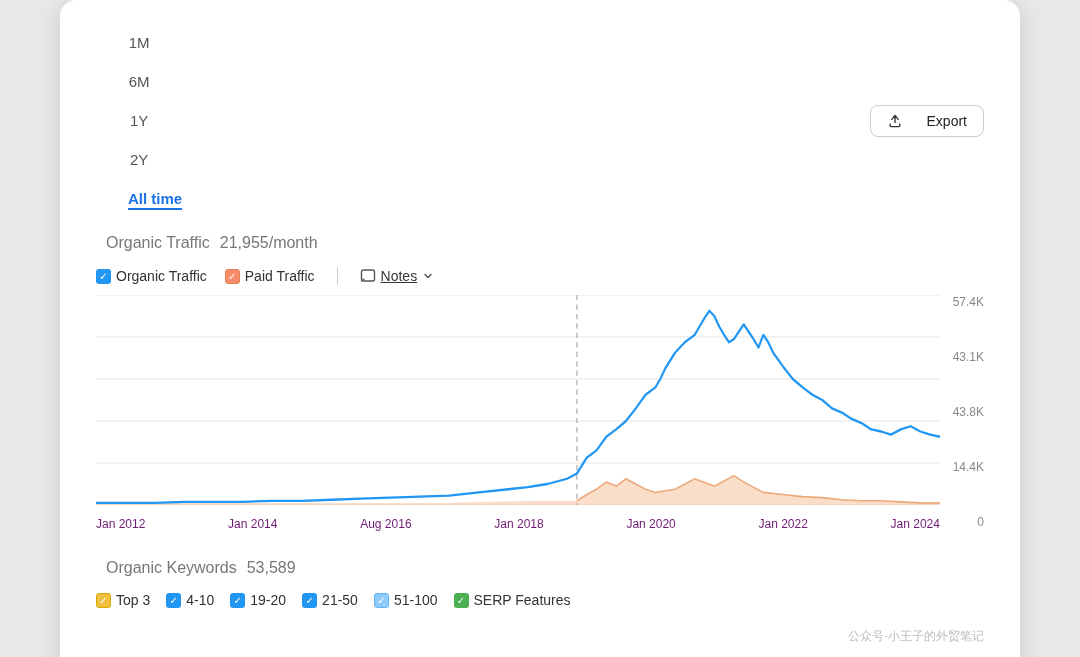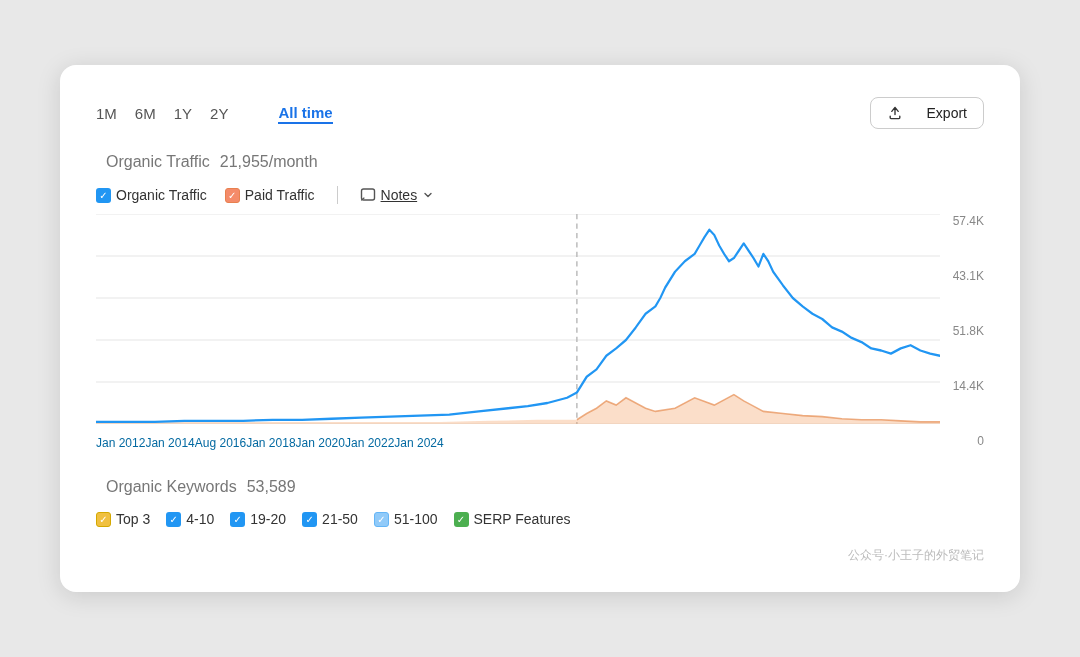--- a/index.html
+++ b/index.html
@@ -21,20 +21,21 @@
     .top-bar {
       display: flex;
       align-items: center;
       justify-content: space-between;
       margin-bottom: 22px;
     }
     .time-filters {
       display: flex;
       gap: 18px;
       align-items: center;
+      flex-direction: column;
     }
     .time-btn {
       font-size: 15px;
       color: #555;
       background: none;
       border: none;
       cursor: pointer;
       padding: 2px 0;
       font-family: inherit;
     }
@@ -123,24 +124,24 @@
       width: 100%;
       height: 210px;
       margin-bottom: 8px;
     }
     .chart-svg {
       width: 100%;
       height: 100%;
     }
     .x-labels {
       display: flex;
-      justify-content: flex-start;
+      justify-content: space-between;
       padding: 4px 0 0 0;
       font-size: 12px;
-      color: #0369a1;
+      color: #701a75;
       margin-bottom: 26px;
     }
 
     .section2 { }
     .legend2 {
       display: flex;
       align-items: center;
       gap: 16px;
       margin-top: 12px;
       flex-wrap: wrap;
@@ -228,21 +229,21 @@
         <span>Jan 2018</span>
         <span>Jan 2020</span>
         <span>Jan 2022</span>
         <span>Jan 2024</span>
       </div>
     </div>
 
     <div style="display:flex; flex-direction:column; justify-content:space-between; padding: 0 0 28px 8px; font-size:12px; color:#888; text-align:right; min-width:44px;">
       <span>57.4K</span>
       <span>43.1K</span>
-      <span>51.8K</span>
+      <span>43.8K</span>
       <span>14.4K</span>
       <span>0</span>
     </div>
   </div>
 
   <div class="section2">
     <div class="section-title">
       <span>Organic Keywords</span><span>53,589</span>
     </div>
     <div class="legend2">

